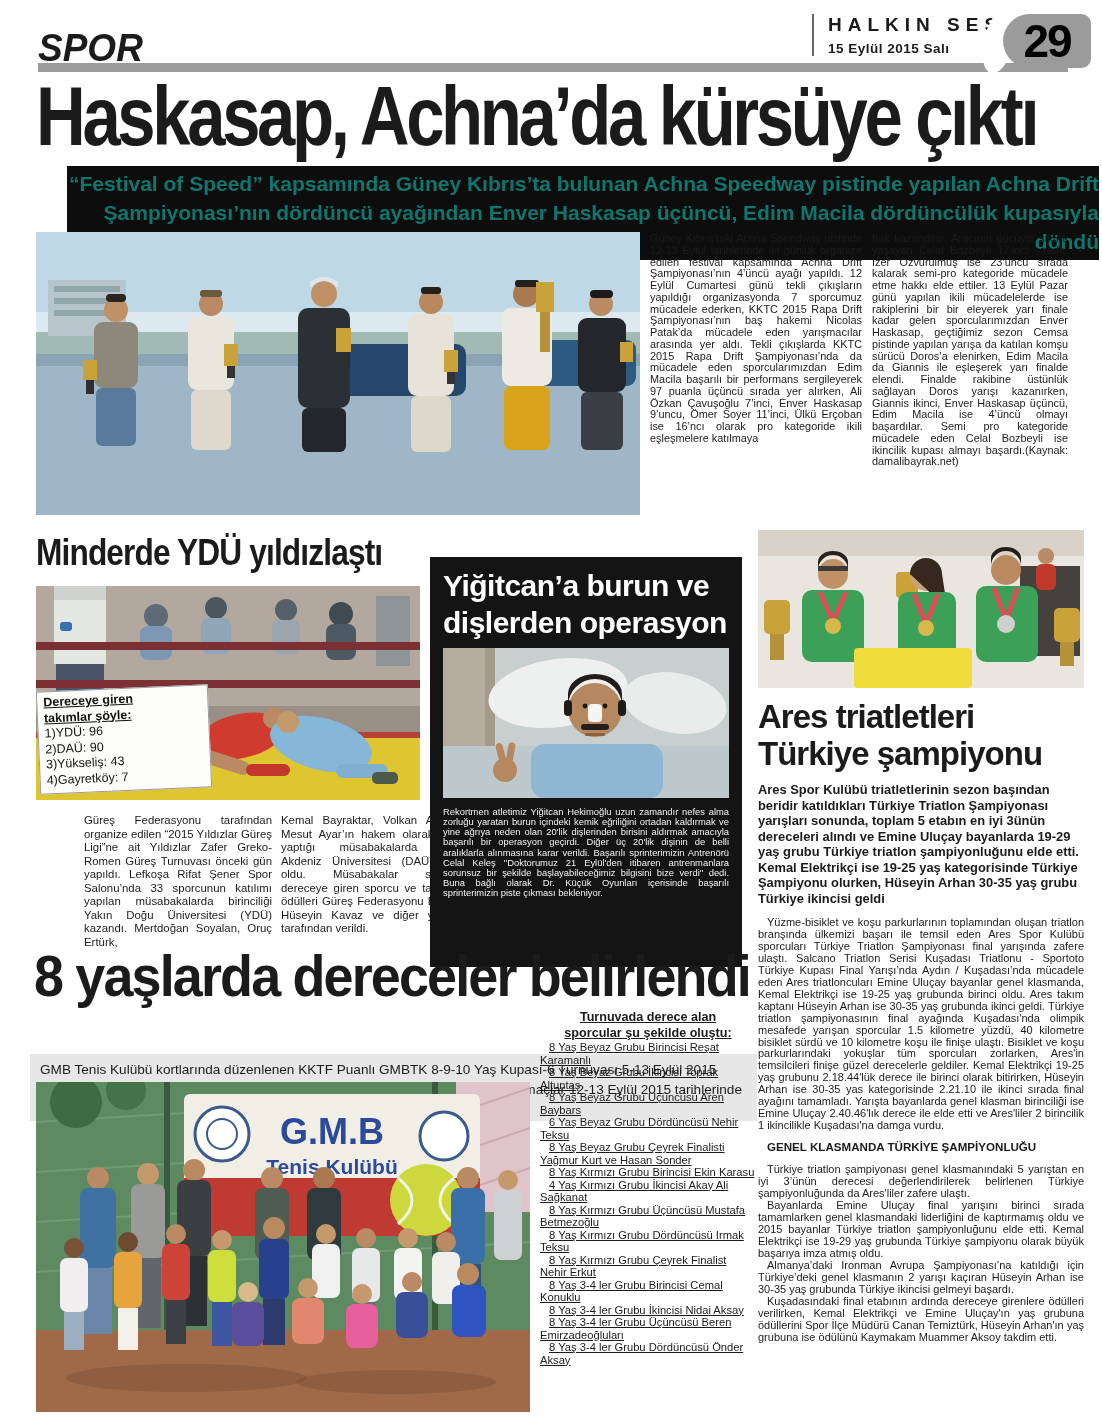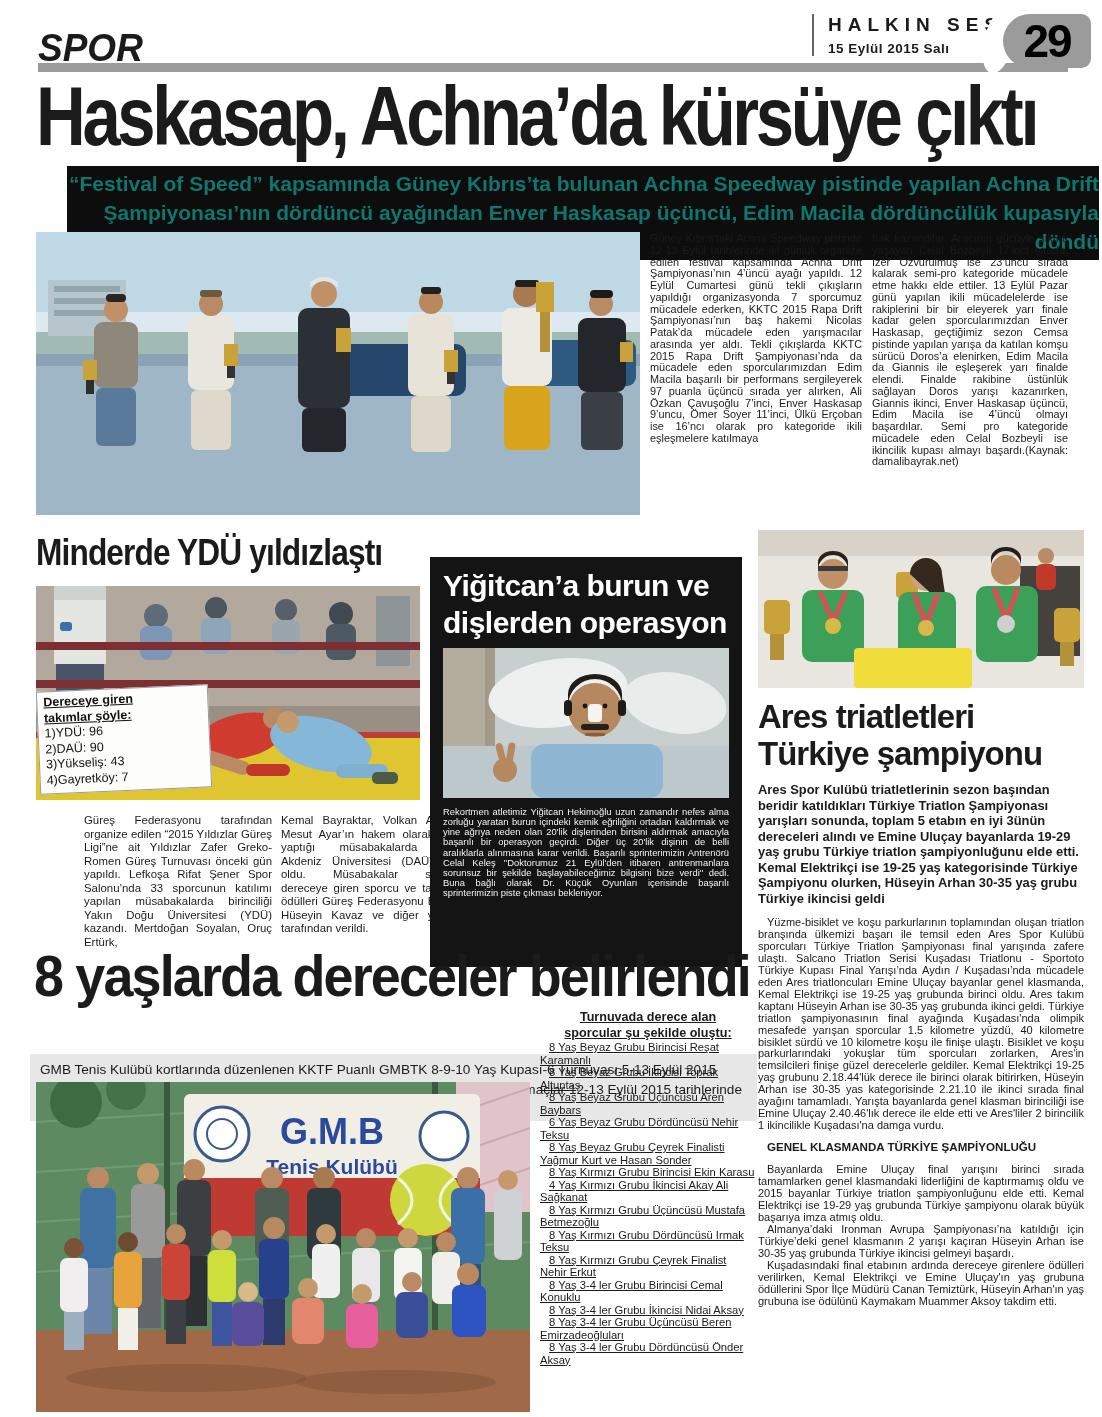--- a/index.html
+++ b/index.html
@@ -289,20 +289,21 @@
       <div>Ares triatletleri</div>
       <div>Türkiye şampiyonu</div>
     </div>
     <div class="ares-intro">Ares Spor Kulübü triatletlerinin sezon başından beridir katıldıkları Türkiye Triatlon Şampiyonası yarışları sonunda, toplam 5 etabın en iyi 3ünün dereceleri alındı ve Emine Uluçay bayanlarda 19-29 yaş grubu Türkiye triatlon şampiyonluğunu elde etti. Kemal Elektrikçi ise 19-25 yaş kategorisinde Türkiye Şampiyonu olurken, Hüseyin Arhan 30-35 yaş grubu Türkiye ikincisi geldi</div>
     <div class="ares-body justify">
       <p>Yüzme-bisiklet ve koşu parkurlarının toplamından oluşan triatlon branşında ülkemizi başarı ile temsil eden Ares Spor Kulübü sporcuları Türkiye Triatlon Şampiyonası final yarışında zafere ulaştı. Salcano Triatlon Serisi Kuşadası Triatlonu - Sportoto Türkiye Kupası Final Yarışı’nda Aydın / Kuşadası’nda mücadele eden Ares triatloncuları Emine Uluçay bayanlar genel klasmanda, Kemal Elektrikçi ise 19-25 yaş grubunda birinci oldu. Ares takım kaptanı Hüseyin Arhan ise 30-35 yaş grubunda ikinci geldi. Türkiye triatlon şampiyonasının final ayağında Kuşadası'nda olimpik mesafede yarışan sporcular 1.5 kilometre yüzdü, 40 kilometre bisiklet sürdü ve 10 kilometre koşu ile finişe ulaştı. Bisiklet ve koşu parkurlarındaki yokuşlar tüm sporcuları zorlarken, Ares'in temsilcileri finişe güzel derecelerle geldiler. Kemal Elektrikçi 19-25 yaş grubunu 2.18.44'lük derece ile birinci olarak bitirirken, Hüseyin Arhan ise 30-35 yas kategorisinde 2.21.10 ile ikinci sırada final ayağını tamamladı. Yarışta bayanlarda genel klasman birinciliği ise Emine Uluçay 2.40.46'lık derece ile elde etti ve Ares'liler 2 birincilik 1 ikincilikle Kuşadası'na damga vurdu.</p>
     </div>
     <div class="ares-subhead">GENEL KLASMANDA TÜRKİYE ŞAMPİYONLUĞU</div>
     <div class="ares-body justify">
 
+    <p>Türkiye triatlon şampiyonası genel klasmanındaki 5 yarıştan en iyi 3’ünün derecesi değerlendirilerek belirlenen Türkiye şampiyonluğunda da Ares'liler zafere ulaştı.</p>
         <p>Bayanlarda Emine Uluçay final yarışını birinci sırada tamamlarken genel klasmandaki liderliğini de kaptırmamış oldu ve 2015 bayanlar Türkiye triatlon şampiyonluğunu elde etti. Kemal Elektrikçi ise 19-29 yaş grubunda Türkiye şampiyonu olarak büyük başarıya imza atmış oldu.</p>
         <p>Almanya’daki Ironman Avrupa Şampiyonası’na katıldığı için Türkiye’deki genel klasmanın 2 yarışı kaçıran Hüseyin Arhan ise 30-35 yaş grubunda Türkiye ikincisi gelmeyi başardı.</p>
         <p>Kuşadasındaki final etabının ardında  dereceye girenlere ödülleri verilirken, Kemal Elektrikçi ve Emine Uluçay'ın yaş grubuna ödüllerini Spor İlçe Müdürü Canan Temiztürk, Hüseyin Arhan'ın yaş grubuna ise ödülünü Kaymakam Muammer Aksoy takdim etti.</p>
       </div>
   </div>
 
   <div class="abs tn-headline">8 yaşlarda dereceler belirlendi</div>
   <div class="abs tn-intro">
     <span class="indent">GMB Tenis Kulübü kortlarında düzenlenen KKTF Puanlı GMBTK 8-9-10 Yaş Kupası-6 Turnuvası 5-13 Eylül 2015 tarihlerinde oynanması gerekirken ülkemizi saran toz bulutu nedeniyle ertelenen maçlar 12-13 Eylül 2015 tarihlerinde 8 yaş grubu maçları ile devam etti.</span>
   </div>

